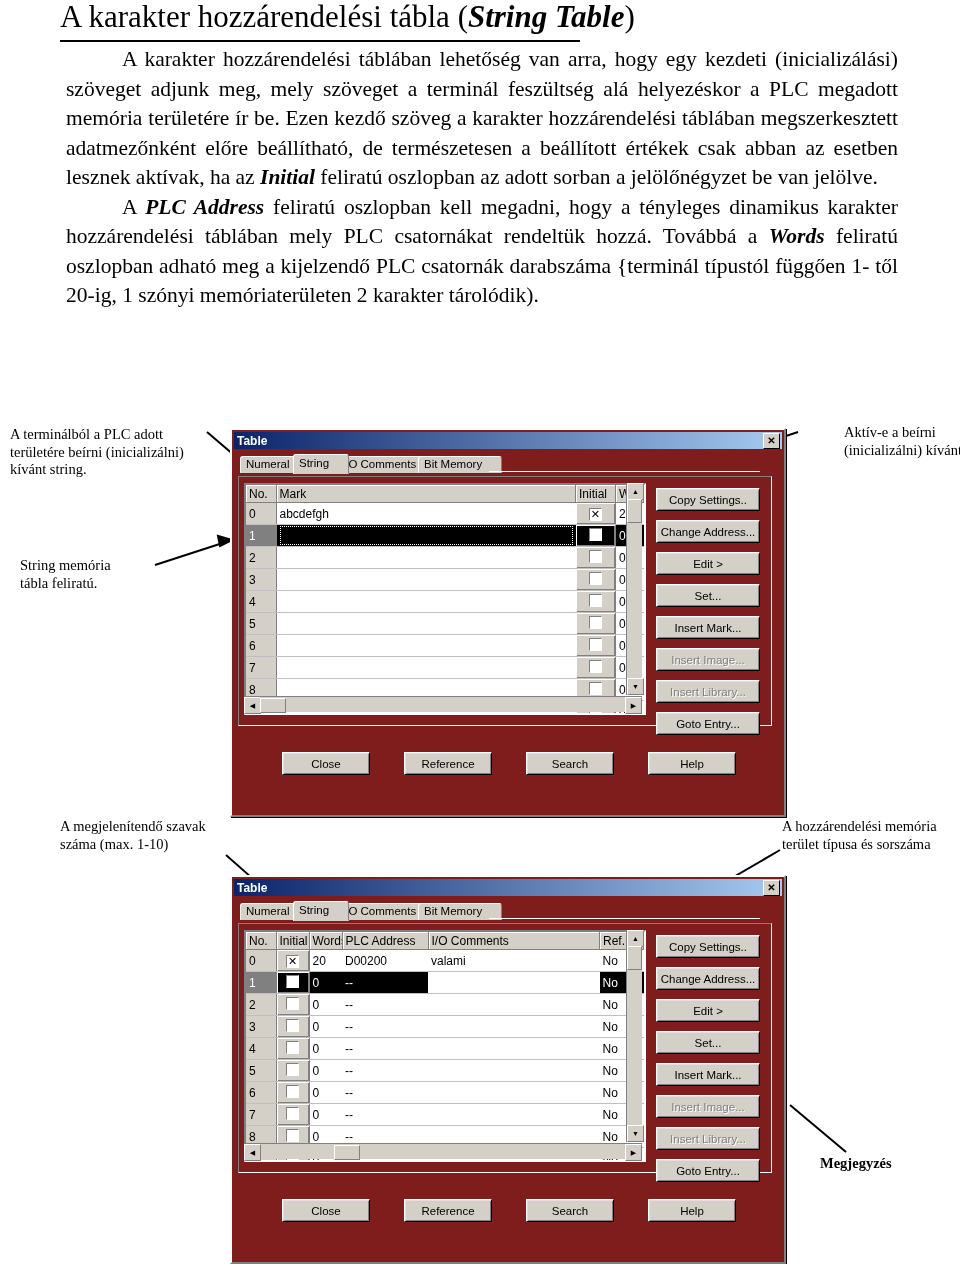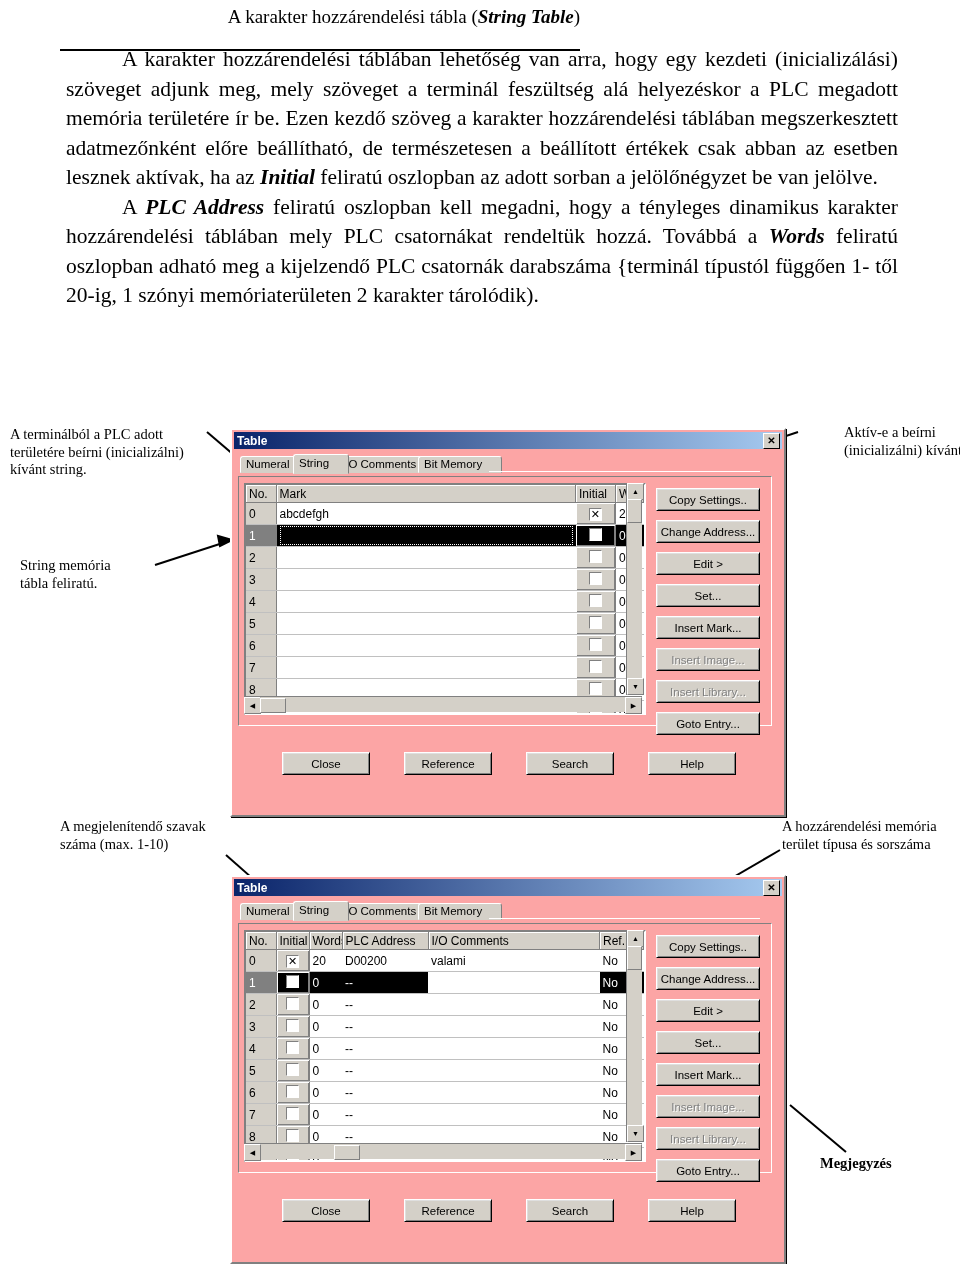--- a/index.html
+++ b/index.html
@@ -5,22 +5,22 @@
   html,body{margin:0;padding:0;}
   body{
     width:960px;height:1264px;background:#ffffff;
     font-family:"Liberation Serif", serif;
     color:#000;position:relative;overflow:hidden;
   }
   
   .doc{position:absolute;left:0;top:0;width:960px;}
   .doc-title{
     position:absolute;left:60px;top:2px;width:520px;
-    font-size:19px;line-height:30px;
-    border-bottom:2px solid #000;padding-bottom:17px;
+    font-size:31px;line-height:30px;
+    border-bottom:2px solid #000;padding-bottom:8px;
     white-space:nowrap;
     text-align:right;
   }
   .doc-title i{font-weight:bold;font-style:italic;}
   .doc-body{
     position:absolute;left:66px;top:45px;width:832px;
     font-size:21.5px;line-height:29.5px;
     text-align:justify;
   }
   .doc-body p{margin:0;text-indent:56px;}
@@ -33,21 +33,21 @@
   #anno-tr{left:844px;top:424px;width:155px;}
   #anno-bl{left:60px;top:818px;width:170px;}
   #anno-br{left:782px;top:818px;width:178px;}
   #anno-note{left:820px;top:1155px;width:120px;font-weight:bold;}
 
   svg.leaders{position:absolute;left:0;top:0;width:960px;height:1264px;pointer-events:none;}
 
   
   .dlg{
     position:absolute;
-    background:#fca5a5;
+    background:#7f1d1d;
     border:2px solid;
     border-color:#ffffff #808080 #808080 #ffffff;
     box-shadow:1px 1px 0 #000;
     font-family:"Liberation Sans", sans-serif;
     font-size:11px;color:#000;
   }
   .titlebar{
     height:17px;margin:2px 2px 0 2px;
     background:linear-gradient(to right,#0a246a,#a6caf0);
     display:flex;align-items:center;

